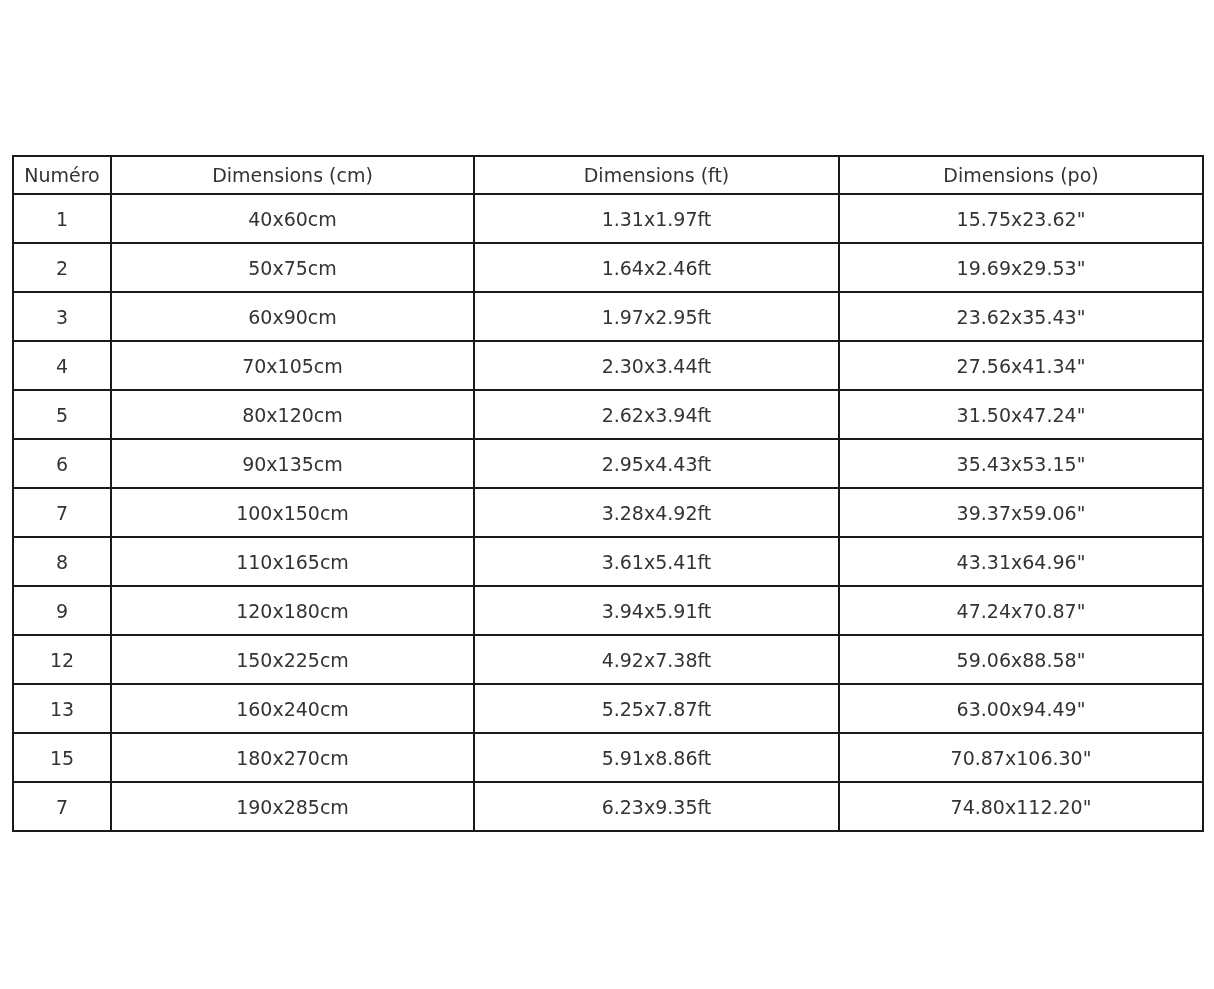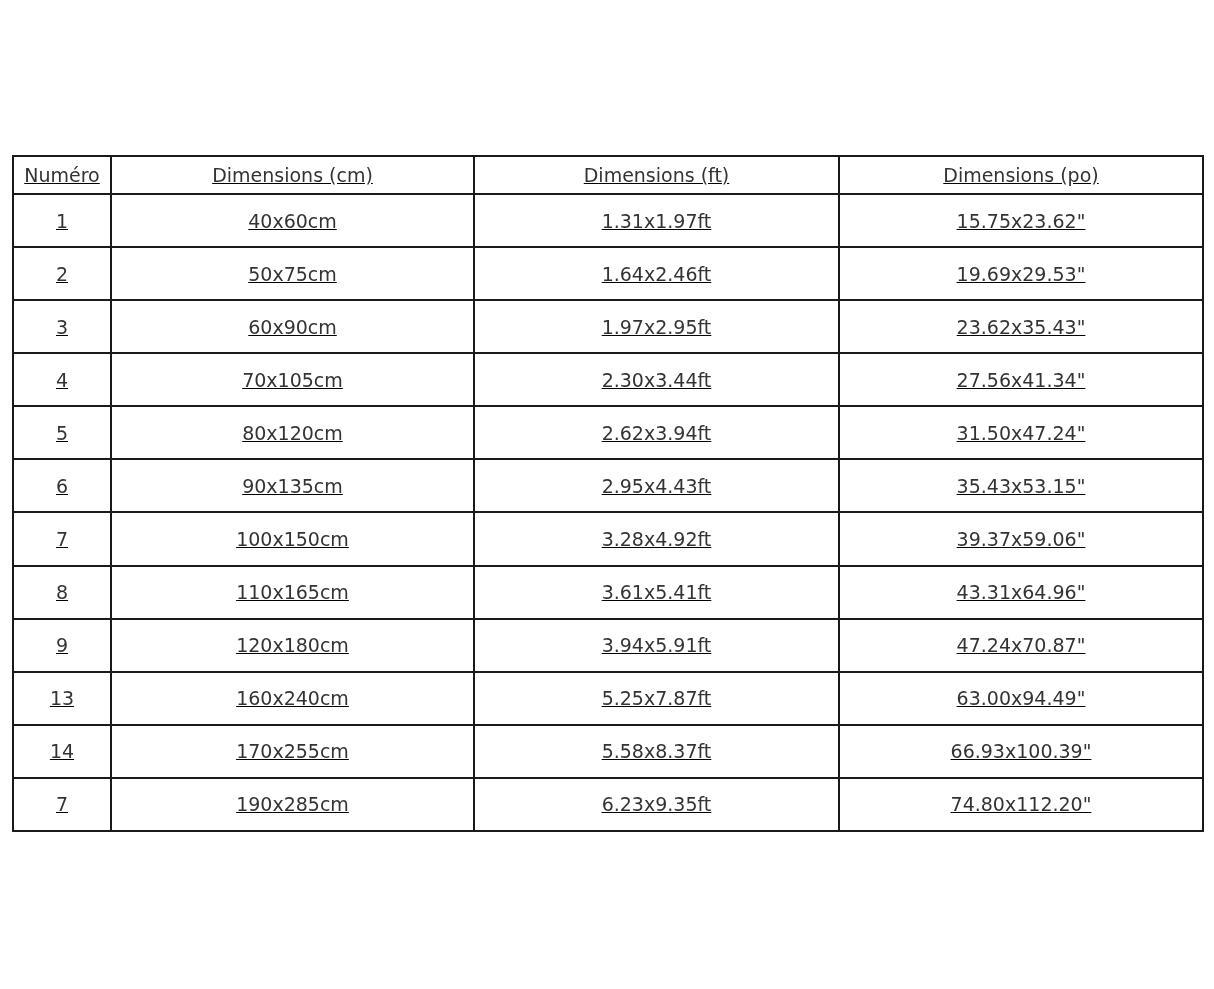--- a/index.html
+++ b/index.html
@@ -17,21 +17,20 @@
   }
   table#dim-table {
     position: absolute;
     left: 12px;
     top: 155px;
     width: 1190px;
     height: 677px;
     border-collapse: collapse;
     table-layout: fixed;
     background: #ffffff;
-    text-decoration: underline;
   }
   #dim-table th, #dim-table td {
     border: 2px solid #1a1a1a;
     text-align: center;
     vertical-align: middle;
     color: #333333;
     font-size: 19px;
     font-weight: 400;
     padding: 0;
     white-space: nowrap;
@@ -113,30 +112,36 @@
           <td>3.61x5.41ft</td>
           <td>43.31x64.96"</td>
         </tr>
         <tr>
           <td>9</td>
           <td>120x180cm</td>
           <td>3.94x5.91ft</td>
           <td>47.24x70.87"</td>
         </tr>
         <tr>
+          <td>12</td>
+          <td>150x225cm</td>
+          <td>4.92x7.38ft</td>
+          <td>59.06x88.58"</td>
+        </tr>
+        <tr>
           <td>13</td>
           <td>160x240cm</td>
           <td>5.25x7.87ft</td>
           <td>63.00x94.49"</td>
         </tr>
         <tr>
-          <td>14</td>
-          <td>170x255cm</td>
-          <td>5.58x8.37ft</td>
-          <td>66.93x100.39"</td>
+          <td>15</td>
+          <td>180x270cm</td>
+          <td>5.91x8.86ft</td>
+          <td>70.87x106.30"</td>
         </tr>
         <tr>
           <td>7</td>
           <td>190x285cm</td>
           <td>6.23x9.35ft</td>
           <td>74.80x112.20"</td>
         </tr>
       </tbody>
   </table>
 </div>

